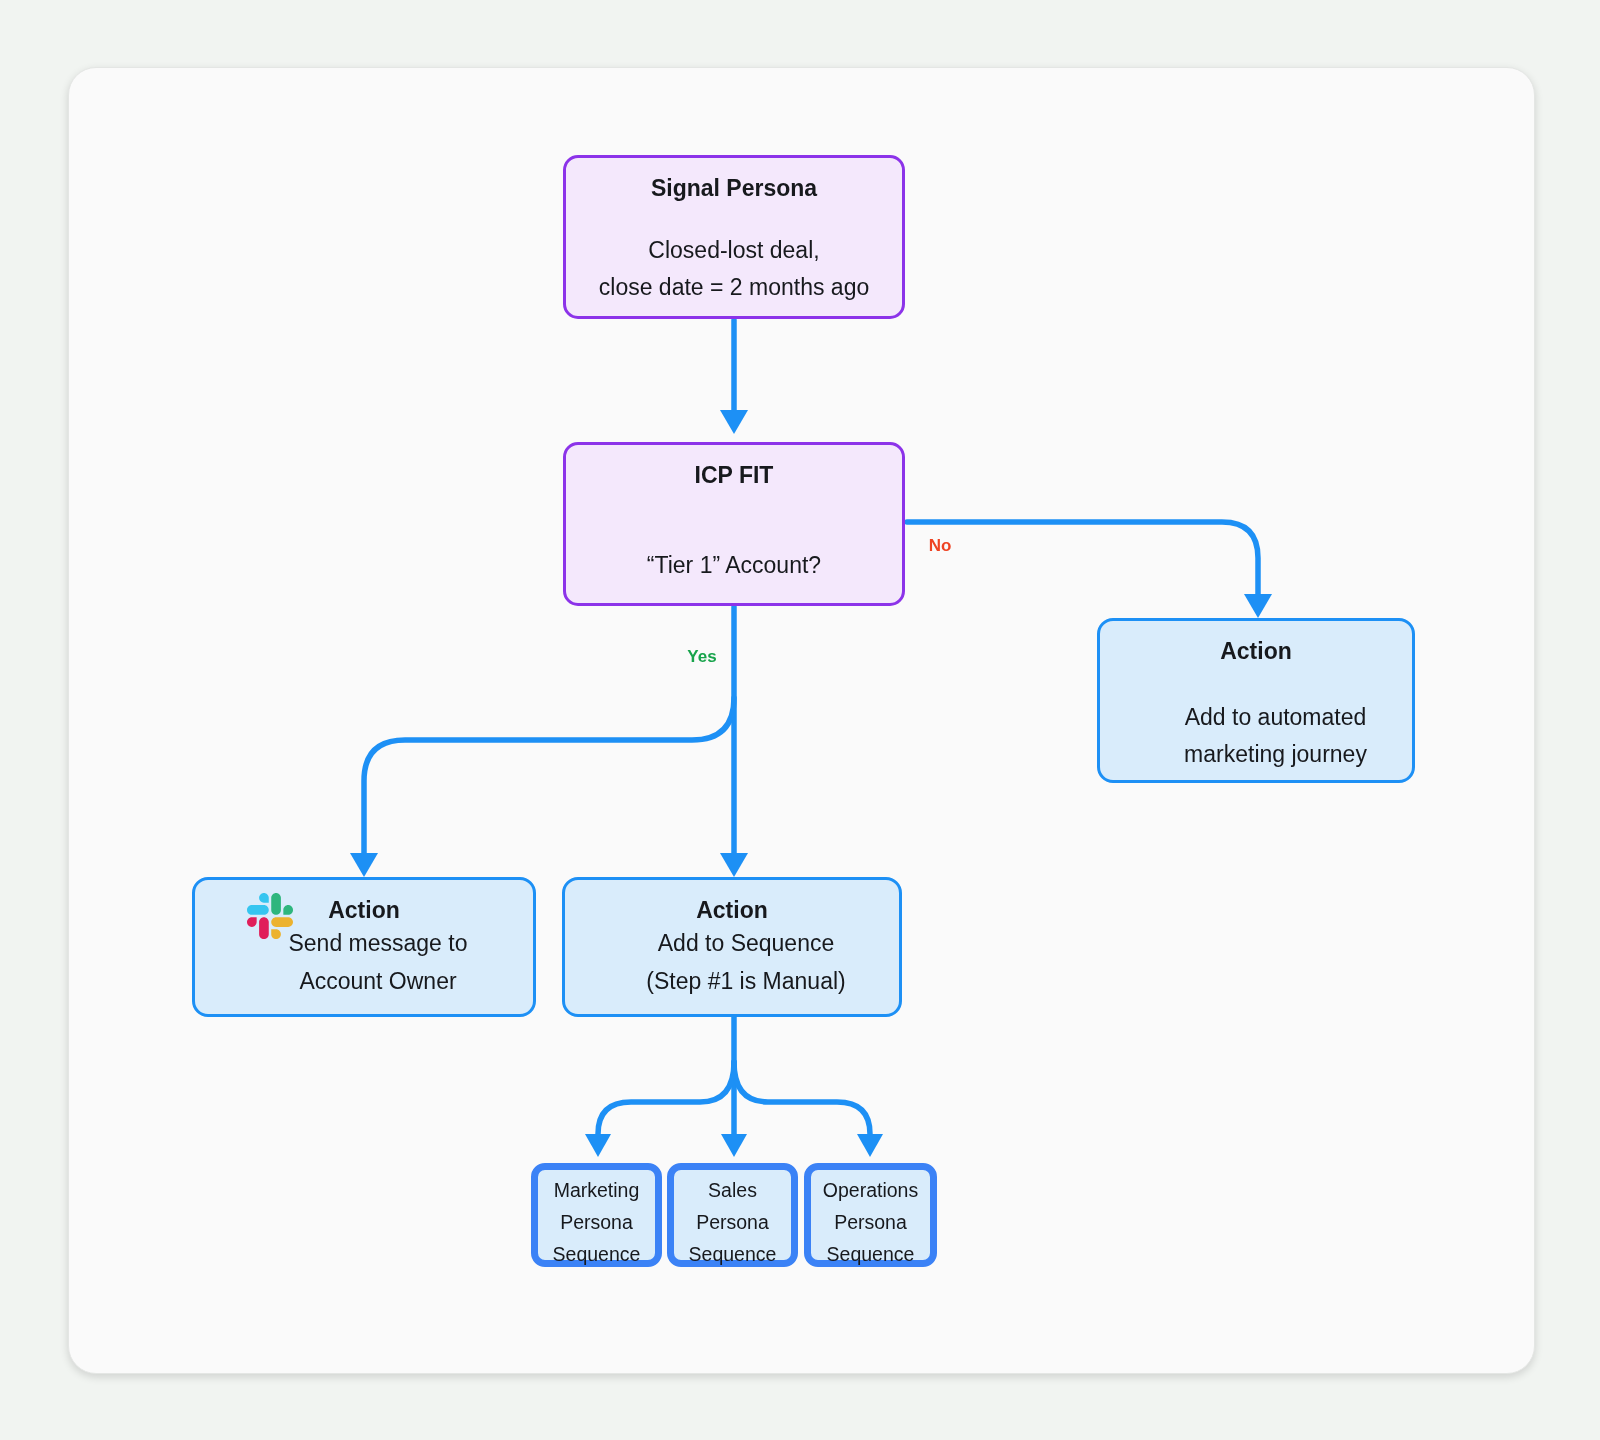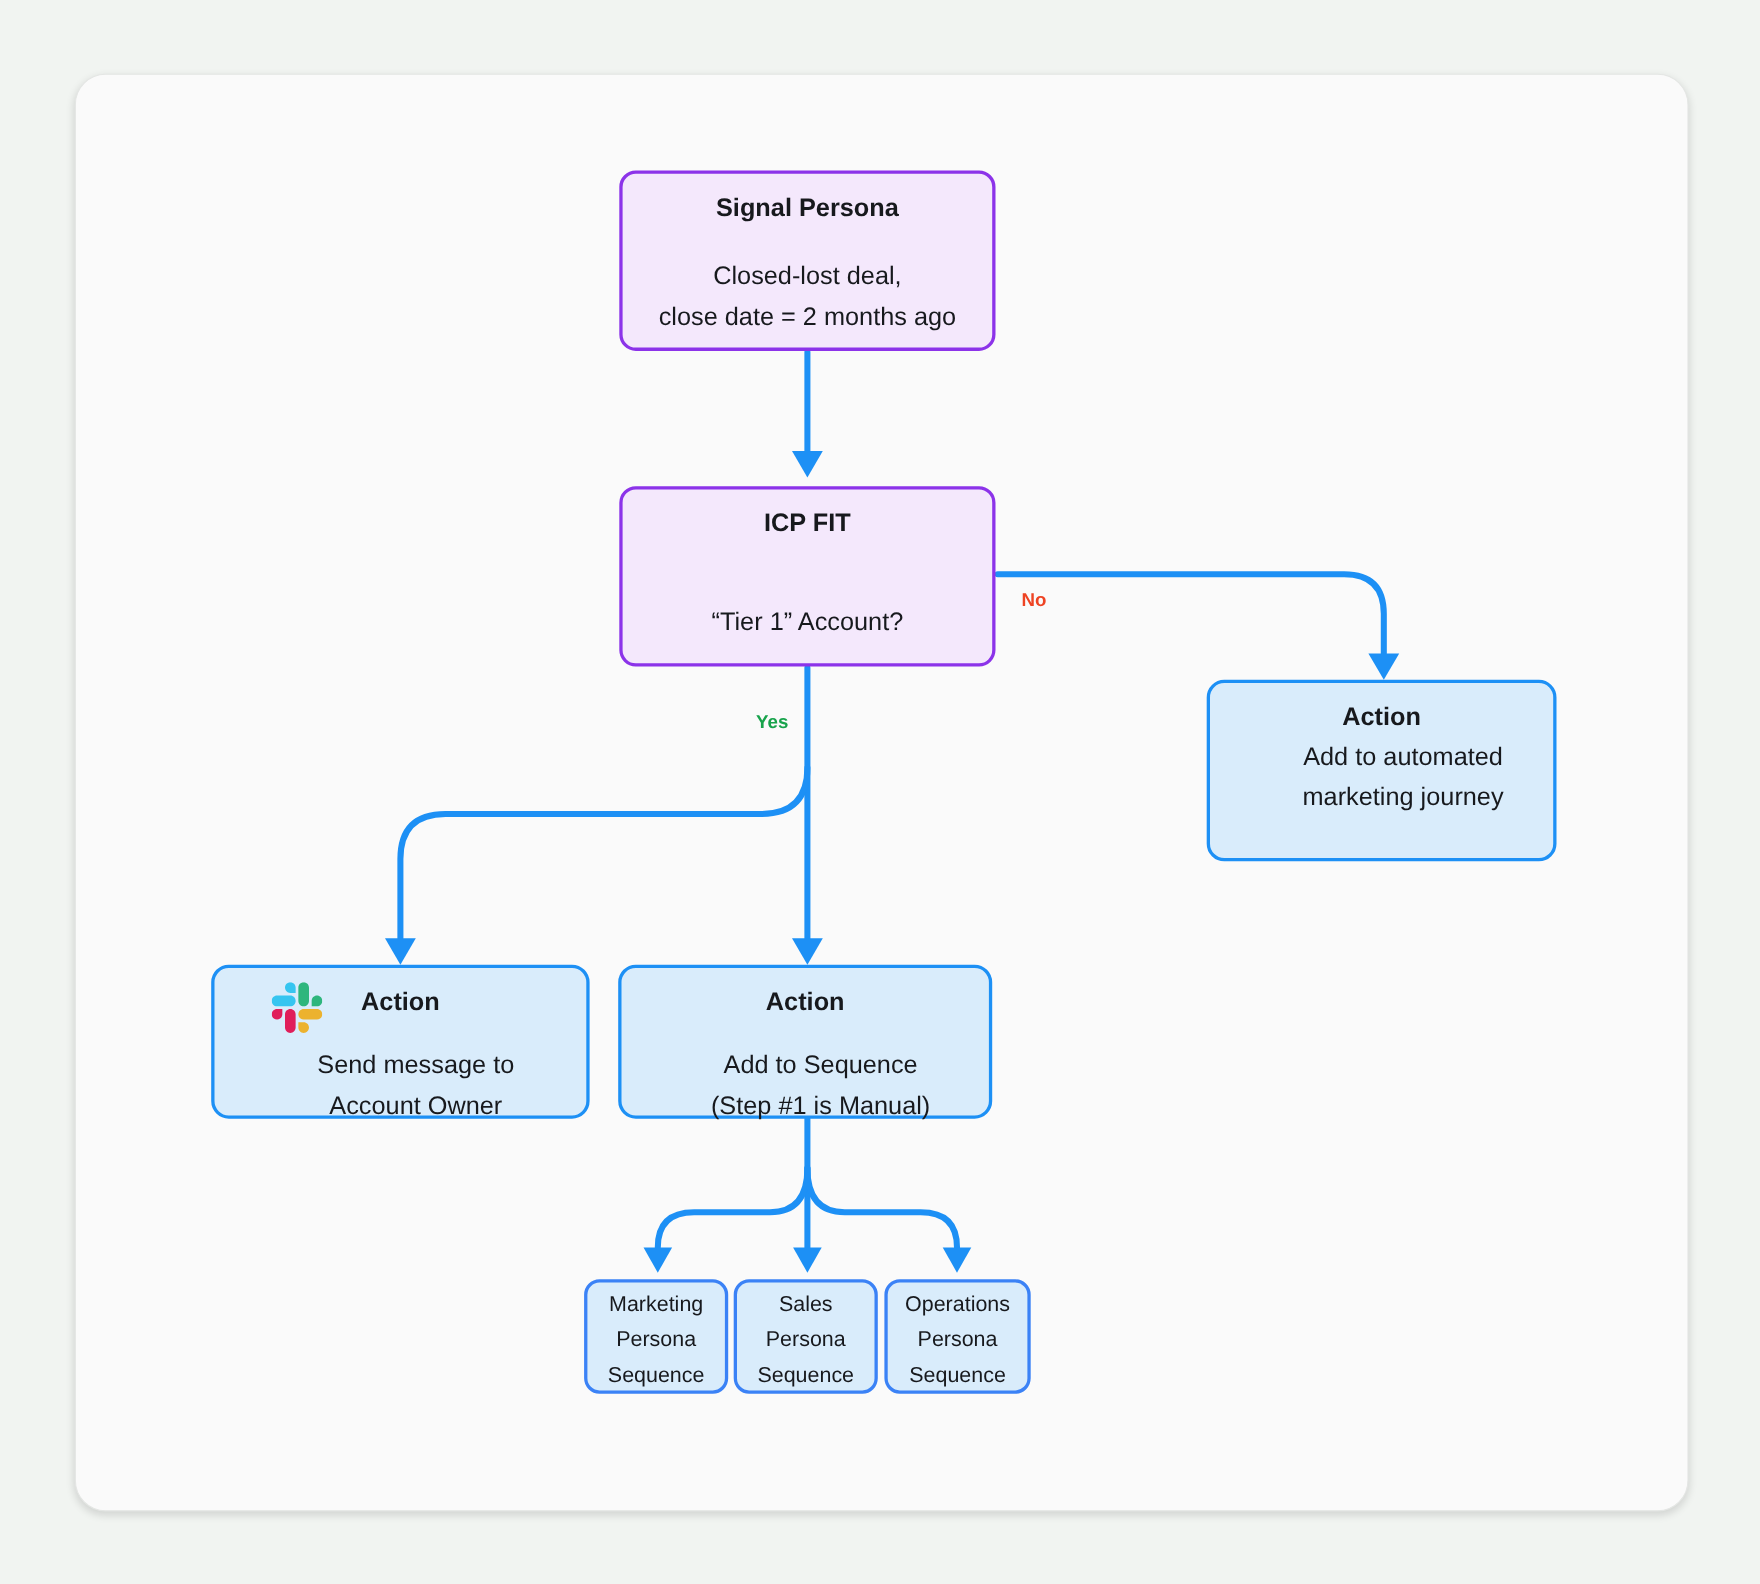--- a/index.html
+++ b/index.html
@@ -30,26 +30,26 @@
   }
   .node-blue{
     background:#d9ecfb;border:3px solid #1d90f5;border-radius:16px;
   }
   .node-title{
     font-weight:bold;font-size:23px;line-height:27px;margin-top:17px;
   }
   .node-body{font-size:23px;line-height:37px;}
   .body-signal{margin-top:30px;}
   .body-icp{margin-top:58px;}
-  .body-action-right{margin-top:4px;padding-left:39px;}
-  .body-action-row2{margin-top:24px;line-height:38px;padding-left:28px;}
+  .body-action-right{margin-top:34px;padding-left:39px;}
+  .body-action-row2{margin-top:0;line-height:38px;padding-left:28px;}
 
   .seq-node{
     position:absolute;box-sizing:border-box;text-align:center;
-    background:#d9ecfb;border:3px solid #3b82f6;border-radius:14px;
+    background:#d9ecfb;border:7px solid #3b82f6;border-radius:14px;
     font-size:19.5px;line-height:32px;padding-top:4px;
   }
 
   .branch-label{
     position:absolute;font-weight:bold;font-size:17px;text-align:center;width:76px;height:30px;line-height:30px;
   }
   .label-yes{left:664px;top:642px;color:#17a34b;text-align:center;}
   .label-no{left:902px;top:531px;color:#ee4323;}
 
   .slack-icon{

